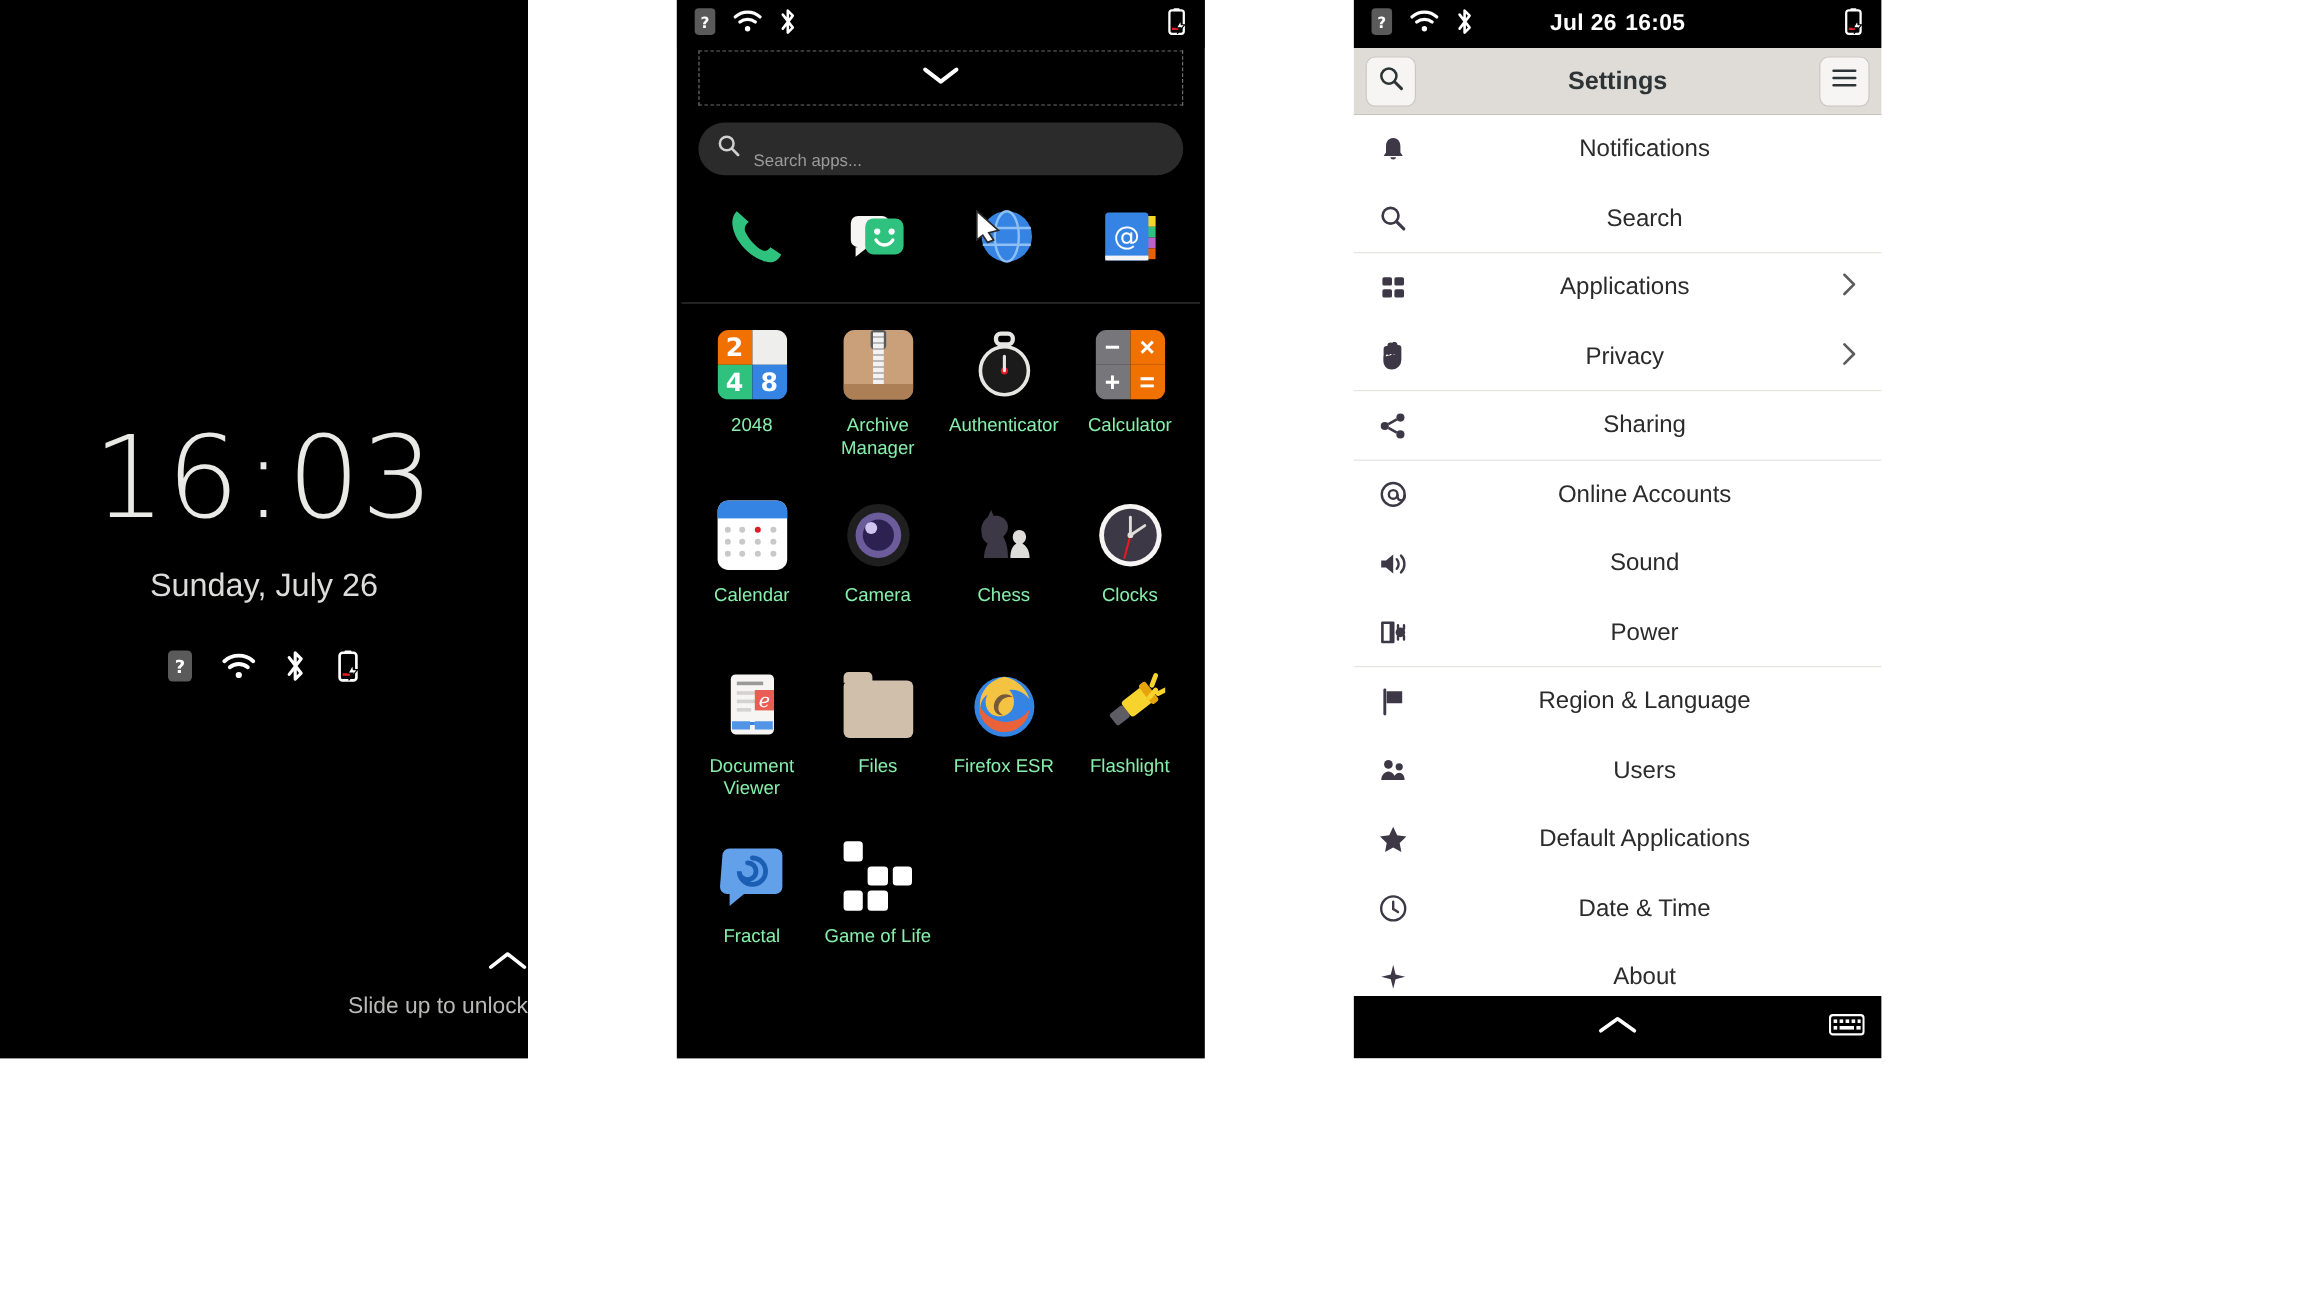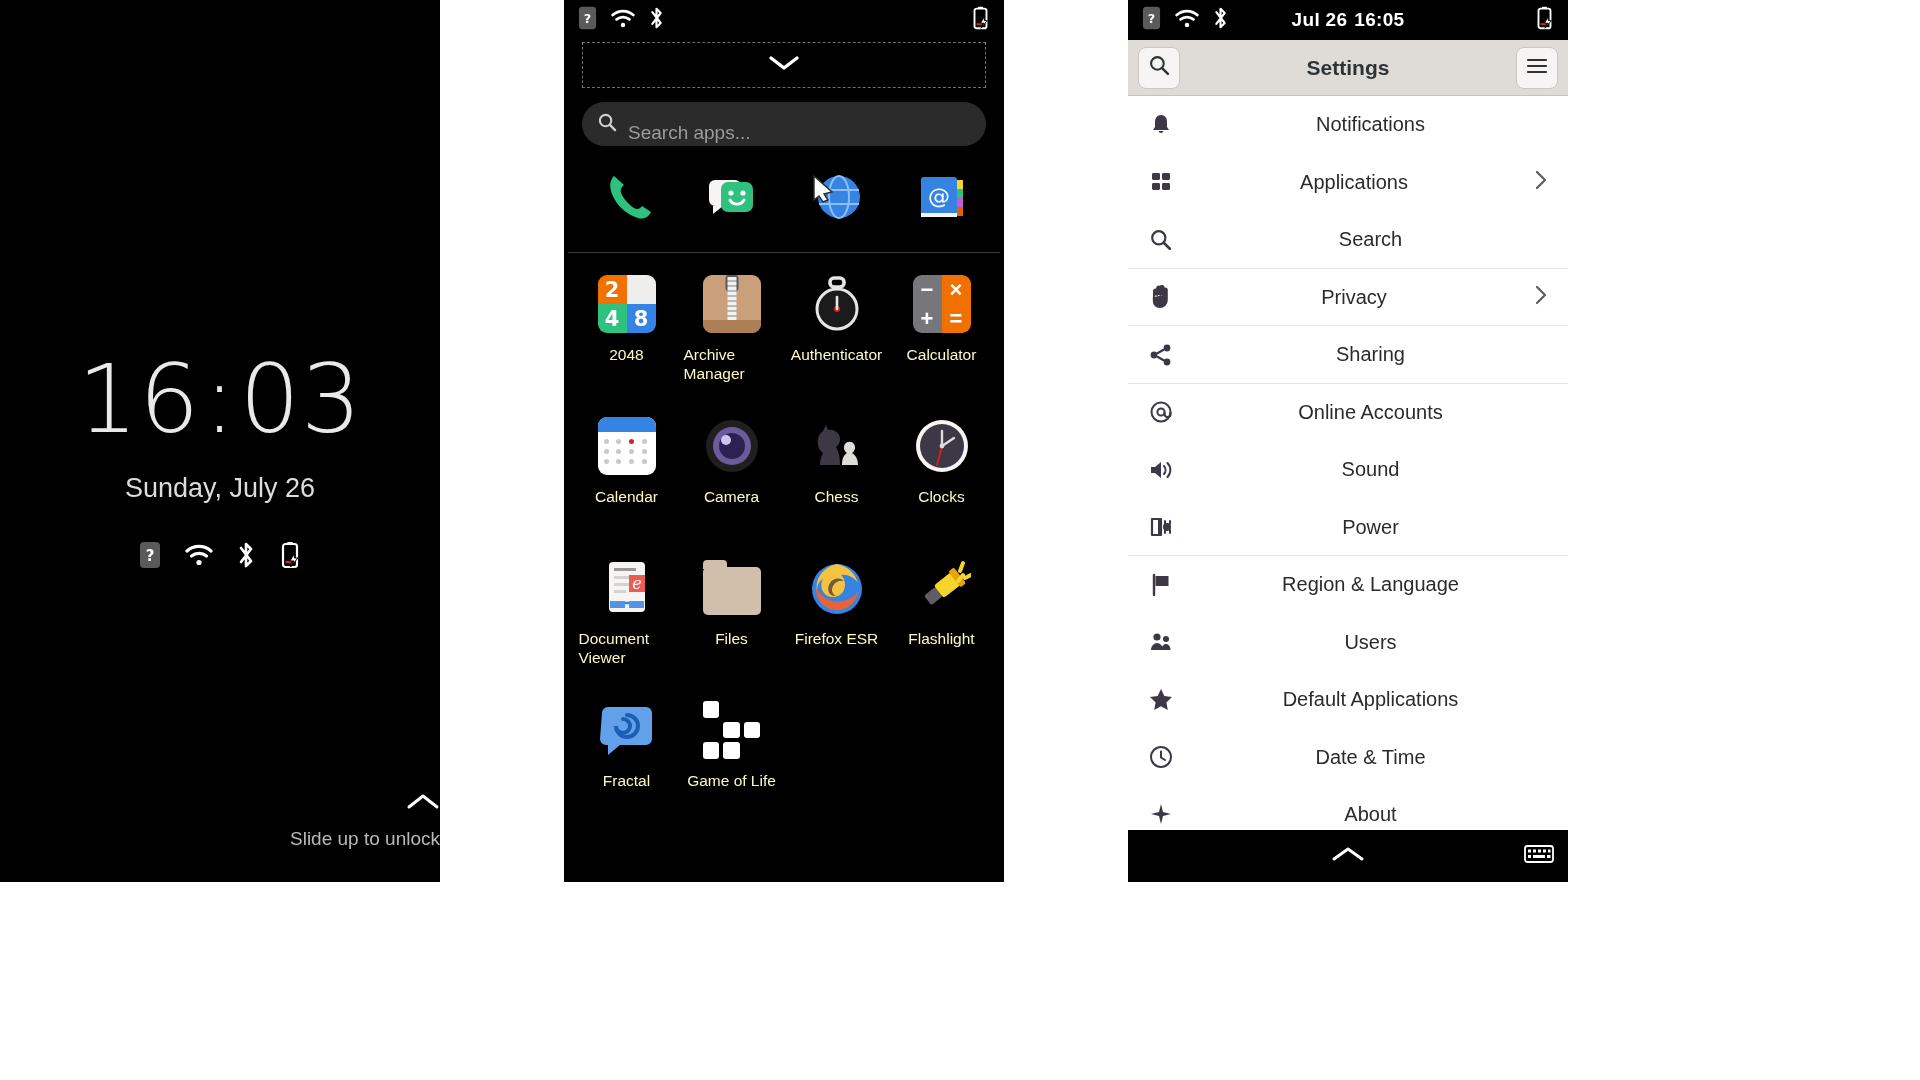--- a/index.html
+++ b/index.html
@@ -70,41 +70,41 @@
     margin: 2px 18px 0 18px;
     height: 46px;
     border: 1px dashed #6d6d6d;
     display: flex; align-items: center; justify-content: center;
   }
   .search-wrap { padding: 14px 18px 10px 18px; }
   .search-box {
     height: 44px; border-radius: 22px; background: #2b2b2b;
     display: flex; align-items: center; padding: 0 16px; gap: 11px;
   }
-  .search-ph { font-size: 19px; color: #9b9b9b; margin-top: 18px; }
+  .search-ph { font-size: 14px; color: #9b9b9b; margin-top: 18px; }
 
   .fav-row {
     display: grid; grid-template-columns: repeat(4, 1fr);
     padding: 4px 10px 14px 10px; align-items: center; justify-items: center;
   }
   .fav-cell { width: 96px; height: 78px; display:flex; align-items:center; justify-content:center;}
   .drawer-sep { height: 1px; background: #3a3a3a; margin: 0 4px; }
 
   .app-grid {
     display: grid; grid-template-columns: repeat(4, 1fr);
     row-gap: 2px; padding: 14px 10px 0 10px;
   }
   .app-cell {
     display: flex; flex-direction: column; align-items: center;
     padding-top: 6px; height: 140px;
   }
   .app-icon { width: 62px; height: 62px; display:flex; align-items:center; justify-content:center; }
   .app-label {
-    margin-top: 10px; font-size: 15.5px; color: #fef9c3;
-    text-align: left; line-height: 1.24; max-width: 96px;
+    margin-top: 10px; font-size: 15.5px; color: #86efac;
+    text-align: center; line-height: 1.24; max-width: 96px;
   }
 
   
   .ic2048 { display: grid; grid-template-columns: 1fr 1fr; grid-template-rows: 1fr 1fr;
             border-radius: 9px; overflow: hidden; width:58px; height:58px; }
   .ic2048 div { display:flex; align-items:center; justify-content:center;
                 font-weight: bold; font-size: 21px; color:#fff; font-family:"DejaVu Sans",sans-serif;}
 
   
   .icarch { width:58px;height:58px;border-radius:9px;background:#c9a07a;position:relative;overflow:hidden; }
@@ -585,45 +585,45 @@
       <div class="set-row">
         <span class="ricon">
           <svg width="22" height="24" viewBox="0 0 22 24">
             <path d="M11 2 c-4 0 -6 3 -6 7 v5 l-2 3 h16 l-2 -3 v-5 c0 -4 -2 -7 -6 -7 Z" fill="#3d3846"></path>
             <path d="M8.5 18 a2.6 2.6 0 0 0 5 0" fill="#3d3846"></path>
           </svg>
         </span>
         <span class="rlabel">Notifications</span>
       </div>
 
+      <div class="set-row sep-after">
+        <span class="ricon">
+          <svg width="22" height="22" viewBox="0 0 20 20">
+            <circle cx="8" cy="8" r="6" stroke="#3d3846" stroke-width="2" fill="none"></circle>
+            <path d="M12.5 12.5 L18 18" stroke="#3d3846" stroke-width="2.4" stroke-linecap="round"></path>
+          </svg>
+        </span>
+        <span class="rlabel">Search</span>
+      </div>
+
       <div class="set-row">
         <span class="ricon">
           <svg width="22" height="22" viewBox="0 0 22 22">
             <rect x="2" y="2" width="8" height="7" rx="1.4" fill="#3d3846"></rect>
             <rect x="12" y="2" width="8" height="7" rx="1.4" fill="#3d3846"></rect>
             <rect x="2" y="12" width="8" height="7" rx="1.4" fill="#3d3846"></rect>
             <rect x="12" y="12" width="8" height="7" rx="1.4" fill="#3d3846"></rect>
           </svg>
         </span>
         <span class="rlabel">Applications</span>
         <span class="chev-right">
           <svg width="14" height="22" viewBox="0 0 14 22">
             <path d="M3 3 L11 11 L3 19" stroke="#5c5c5c" stroke-width="2.2" fill="none" stroke-linecap="round" stroke-linejoin="round"></path>
           </svg>
         </span>
-      </div>
-
-      <div class="set-row sep-after">
-        <span class="ricon">
-          <svg width="22" height="22" viewBox="0 0 20 20">
-            <circle cx="8" cy="8" r="6" stroke="#3d3846" stroke-width="2" fill="none"></circle>
-            <path d="M12.5 12.5 L18 18" stroke="#3d3846" stroke-width="2.4" stroke-linecap="round"></path>
-          </svg>
-        </span>
-        <span class="rlabel">Search</span>
       </div>
 
       <div class="set-row sep-after">
         <span class="ricon">
           <svg width="22" height="24" viewBox="0 0 22 24">
             <path d="M4 11 v-5 a1.6 1.6 0 0 1 3.2 0 v4 M7.2 10 v-7 a1.6 1.6 0 0 1 3.2 0 v7 M10.4 10 v-7.5 a1.6 1.6 0 0 1 3.2 0 v7.5 M13.6 10 v-5 a1.6 1.6 0 0 1 3.2 0 v10 c0 4 -3 7 -7 7 c-4 0 -6 -3 -6 -6 v-4" stroke="#3d3846" stroke-width="2" fill="#3d3846" stroke-linejoin="round" stroke-linecap="round"></path>
           </svg>
         </span>
         <span class="rlabel">Privacy</span>
         <span class="chev-right">

